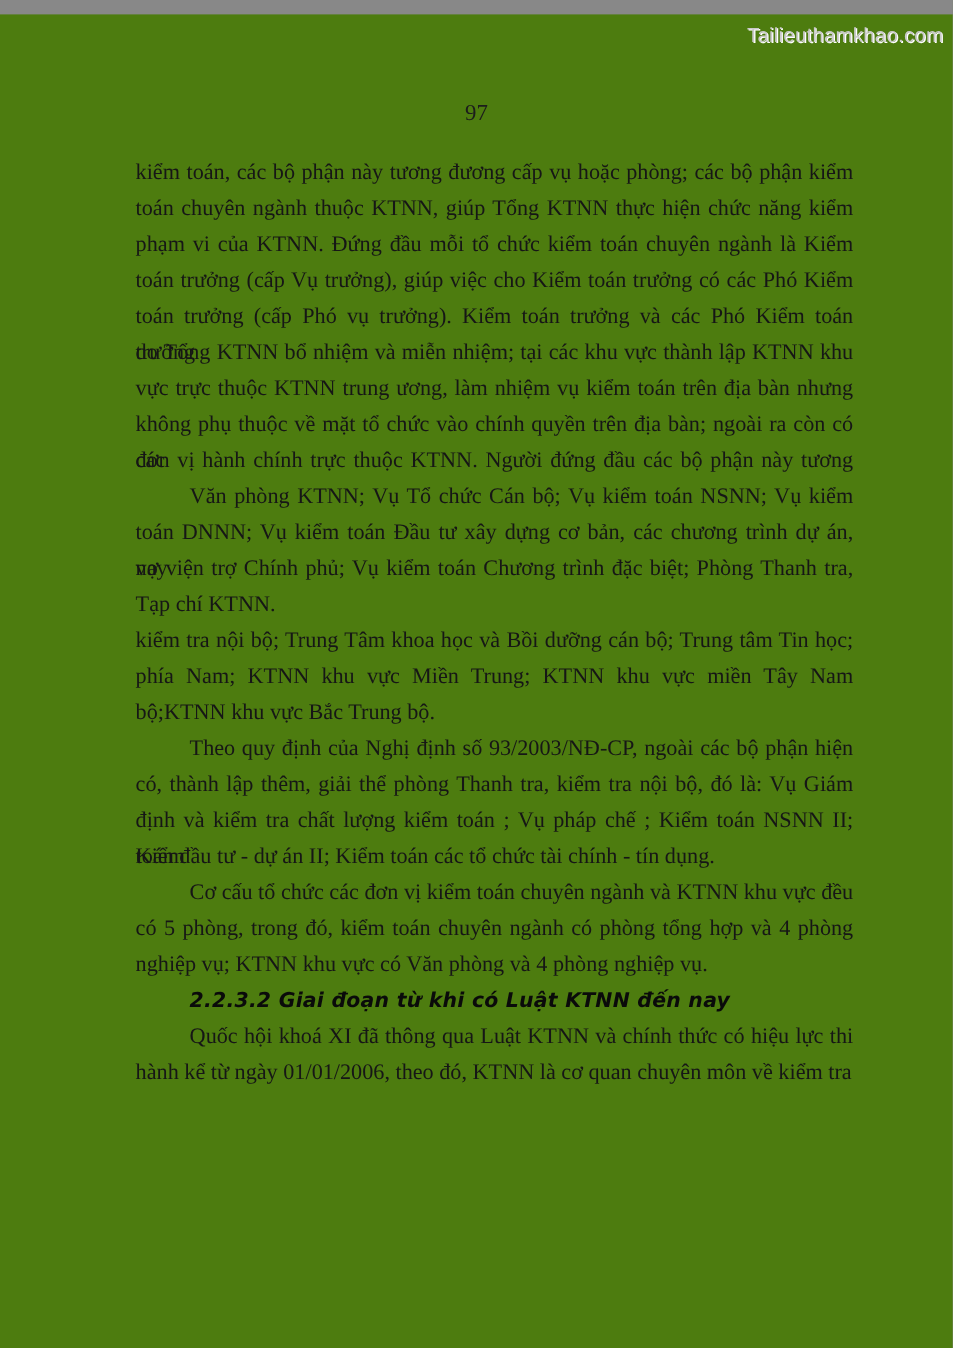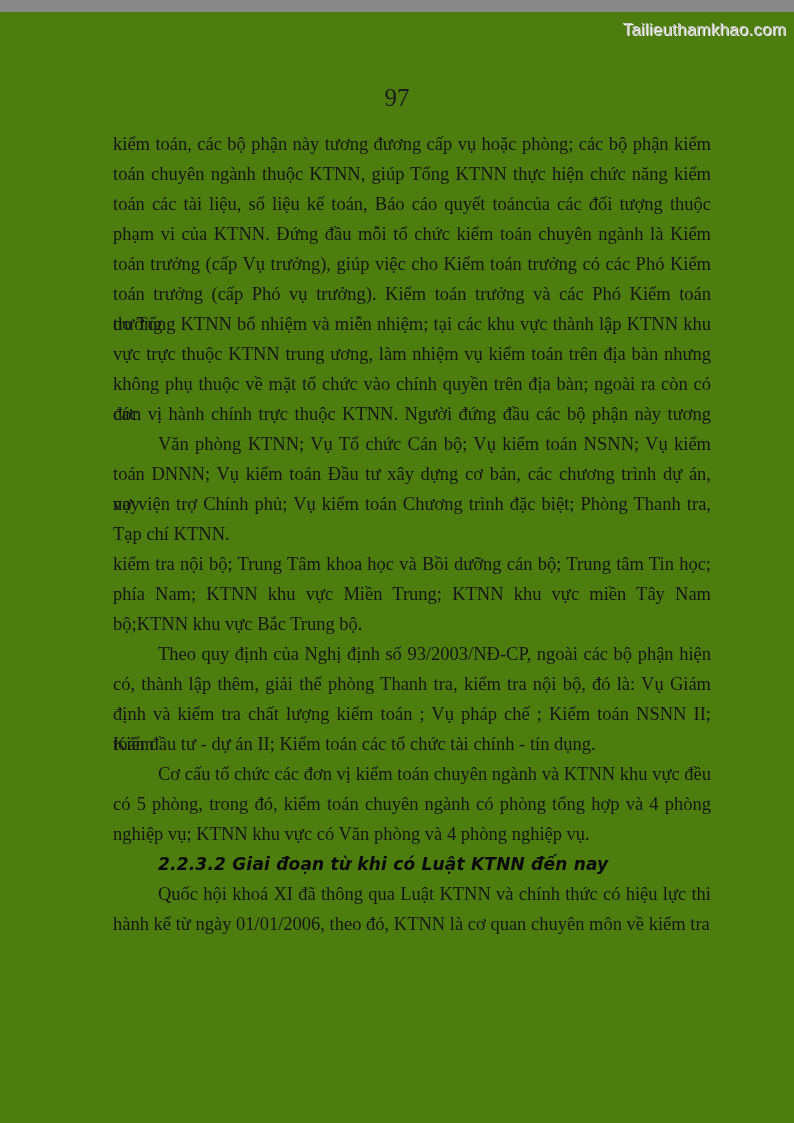--- a/index.html
+++ b/index.html
@@ -25,21 +25,21 @@
     color: #c9c9c9;
     text-shadow: 1px 1px 0 #ffffff;
     letter-spacing: 0.2px;
   }
   #page-number {
     position: absolute;
     top: 72px;
     left: 0;
     width: 100%;
     text-align: center;
-    font-size: 25px;
+    font-size: 19px;
     color: #1c1c1c;
   }
   #text-block {
     position: absolute;
     left: 113px;
     top: 117px;
     width: 598px;
     color: #161616;
     font-size: 18.5px;
   }
@@ -77,21 +77,20 @@
 </head>
 <body>
 
 <div id="page">
   <div id="watermark" style="color: rgb(201, 201, 201);">Tailieuthamkhao.com</div>
   <div id="page-number">97</div>
   <div id="text-block" style="color: rgb(22, 22, 22);">
       <div class="paragraph">
         <div class="line">kiểm toán, các bộ phận này tương đương cấp vụ hoặc phòng; các bộ phận kiểm</div>
         <div class="line">toán chuyên ngành thuộc KTNN, giúp Tổng KTNN thực hiện chức năng kiểm</div>
-        <div class="line">toán các tài liệu, số liệu kế toán, Báo cáo quyết toáncủa các đối tượng thuộc</div>
         <div class="line">phạm vi của KTNN. Đứng đầu mỗi tổ chức kiểm toán chuyên ngành là Kiểm</div>
         <div class="line">toán trưởng (cấp Vụ trưởng), giúp việc cho Kiểm toán trưởng có các Phó Kiểm</div>
         <div class="line">toán trưởng (cấp Phó vụ trưởng). Kiểm toán trưởng và các Phó Kiểm toán trưởng</div>
         <div class="line">do Tổng KTNN bổ nhiệm và miễn nhiệm; tại các khu vực thành lập KTNN khu</div>
         <div class="line">vực trực thuộc KTNN trung ương, làm nhiệm vụ kiểm toán trên địa bàn nhưng</div>
         <div class="line">không phụ thuộc về mặt tổ chức vào chính quyền trên địa bàn; ngoài ra còn có các</div>
         <div class="line">đơn vị hành chính trực thuộc KTNN. Người đứng đầu các bộ phận này tương</div>
       </div>
       <div class="paragraph">
         <div class="line indent">Văn phòng KTNN; Vụ Tổ chức Cán bộ; Vụ kiểm toán NSNN; Vụ kiểm</div>

